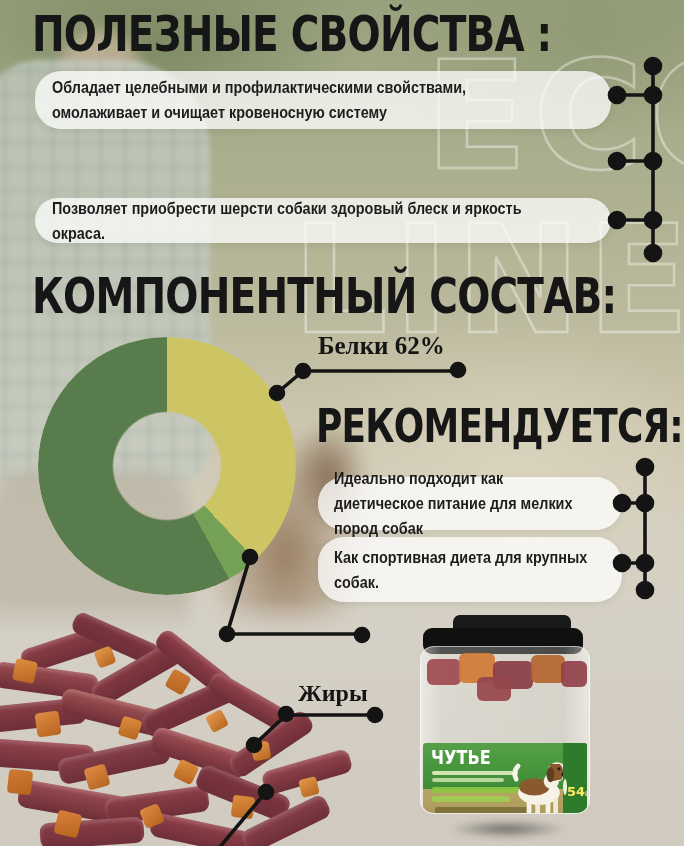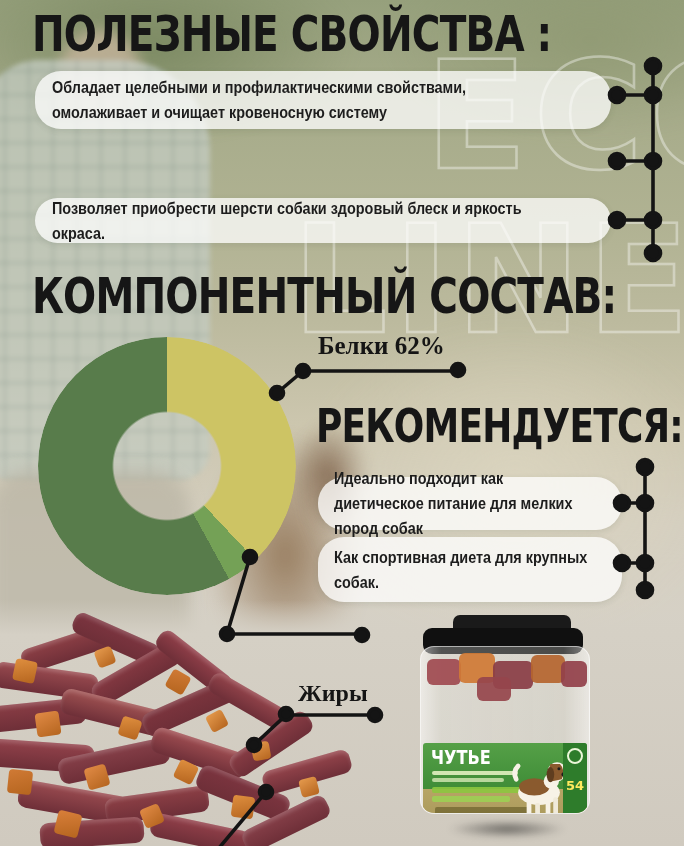--- a/index.html
+++ b/index.html
@@ -64,21 +64,21 @@
   .jar-body{left:420px;top:646px;width:168px;height:166px;border-radius:14px;overflow:hidden;
     background:linear-gradient(90deg,rgba(255,255,255,.55) 0%,rgba(235,238,234,.30) 12%,rgba(225,228,222,.28) 85%,rgba(255,255,255,.5) 100%);
     border:1px solid rgba(255,255,255,.55);}
   .jar-chunks{position:absolute;left:0;width:100%;}
   .jar-chunks > div{position:absolute;border-radius:4px;}
   .jar-label{position:absolute;left:2px;top:54px;width:164px;height:82px;overflow:hidden;border-radius:3px;margin-top:42px;}
   .lab-green{position:absolute;left:0;top:0;width:100%;height:56%;background:linear-gradient(180deg,#55a047 0%,#3f8c37 100%);}
   .lab-khaki{position:absolute;left:0;top:56%;width:100%;height:44%;background:linear-gradient(180deg,#b7a565 0%,#a8975a 100%);}
   .lab-brand{position:absolute;left:8px;top:3px;color:#fff;font-family:"DejaVu Sans",sans-serif;font-weight:bold;font-size:19px;transform:scaleX(.85);transform-origin:0 0;}
   .lab-line{position:absolute;height:4px;border-radius:2px;}
-  .lab-badge{position:absolute;right:0;top:0;width:24px;height:100%;background:#2e7c2b;display:flex;flex-direction:column;align-items:center;}
+  .lab-badge{position:absolute;right:0;top:0;width:24px;height:100%;background:#2e7c2b;display:flex;flex-direction:row;align-items:center;}
   .lab-badge .eco-dot{width:12px;height:12px;border:2px solid #eaf6d8;border-radius:50%;margin-top:5px;}
   .lab-badge .num{color:#ffe95e;font-weight:bold;font-size:13px;margin-top:14px;font-family:"DejaVu Sans",sans-serif;}
   .lab-badge .wt{color:#fff;font-size:8px;margin-top:18px;}
   .jar-shadow{left:428px;top:817px;width:158px;height:24px;border-radius:50%;
     background:radial-gradient(closest-side,rgba(20,20,20,.55),rgba(20,20,20,0) 75%);filter:blur(3px);}
 </style>
 </head>
 <body>
 
 <div class="canvas">

